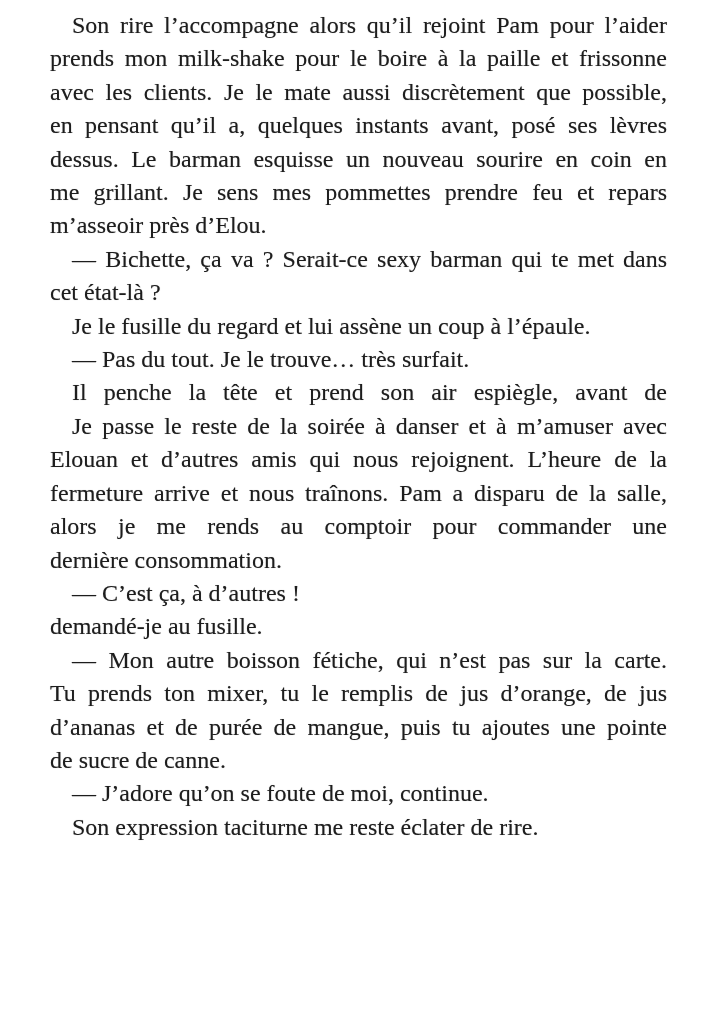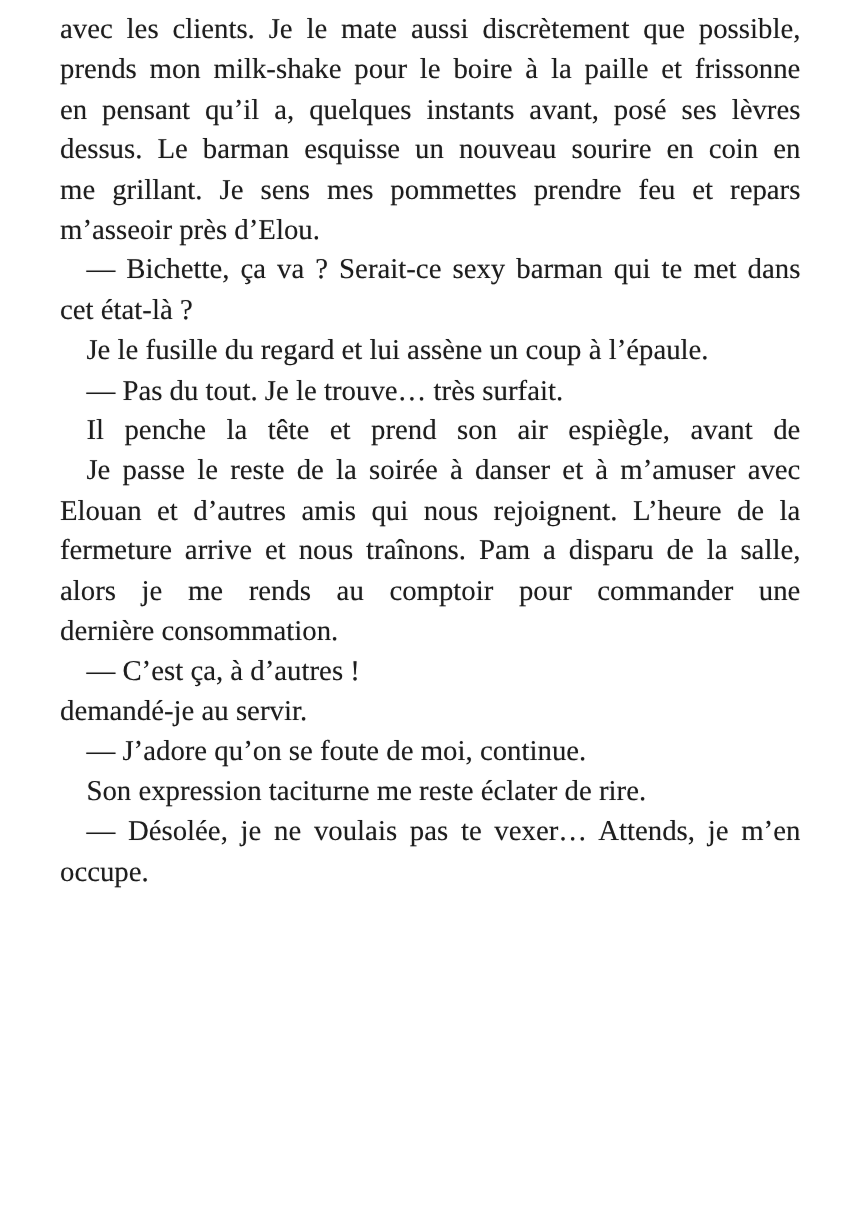--- a/index.html
+++ b/index.html
@@ -42,22 +42,23 @@
     text-align-last: left;
     -moz-text-align-last: left;
   }
 </style>
 </head>
 <body>
 
 <div class="book-page">
   <div class="text-block">
       <div class="paragraph">
+        <div class="line par-first">Son rire l’accompagne alors qu’il rejoint Pam pour l’aider</div>
+        <div class="line">prends mon milk-shake pour le boire à la paille et frissonne</div>
         <div class="line">avec les clients. Je le mate aussi discrètement que possible,</div>
-        <div class="line">prends mon milk-shake pour le boire à la paille et frissonne</div>
         <div class="line">en pensant qu’il a, quelques instants avant, posé ses lèvres</div>
         <div class="line">dessus. Le barman esquisse un nouveau sourire en coin en</div>
         <div class="line">me grillant. Je sens mes pommettes prendre feu et repars</div>
         <div class="line par-last">m’asseoir près d’Elou.</div>
       </div>
       <div class="paragraph">
         <div class="line par-first">— Bichette, ça va ? Serait-ce sexy barman qui te met dans</div>
         <div class="line par-last">cet état-là ?</div>
       </div>
       <div class="paragraph">
@@ -73,26 +74,28 @@
         <div class="line par-first">Je passe le reste de la soirée à danser et à m’amuser avec</div>
         <div class="line">Elouan et d’autres amis qui nous rejoignent. L’heure de la</div>
         <div class="line">fermeture arrive et nous traînons. Pam a disparu de la salle,</div>
         <div class="line">alors je me rends au comptoir pour commander une</div>
         <div class="line par-last">dernière consommation.</div>
       </div>
       <div class="paragraph">
         <div class="line par-first par-last">— C’est ça, à d’autres !</div>
       </div>
       <div class="paragraph">
-        <div class="line par-last">demandé-je au servir.</div>
+        <div class="line par-last">demandé-je au fusille.</div>
+      </div>
+      <div class="paragraph">
+        <div class="line par-first">— Mon autre boisson fétiche, qui n’est pas sur la carte.</div>
+        <div class="line">Tu prends ton mixer, tu le remplis de jus d’orange, de jus</div>
+        <div class="line">d’ananas et de purée de mangue, puis tu ajoutes une pointe</div>
+        <div class="line par-last">de sucre de canne.</div>
       </div>
       <div class="paragraph">
         <div class="line par-first par-last">— J’adore qu’on se foute de moi, continue.</div>
       </div>
       <div class="paragraph">
         <div class="line par-first par-last">Son expression taciturne me reste éclater de rire.</div>
       </div>
-      <div class="paragraph">
-        <div class="line par-first">— Désolée, je ne voulais pas te vexer… Attends, je m’en</div>
-        <div class="line par-last">occupe.</div>
-      </div>
     </div>
 </div>
 
 </body></html>

